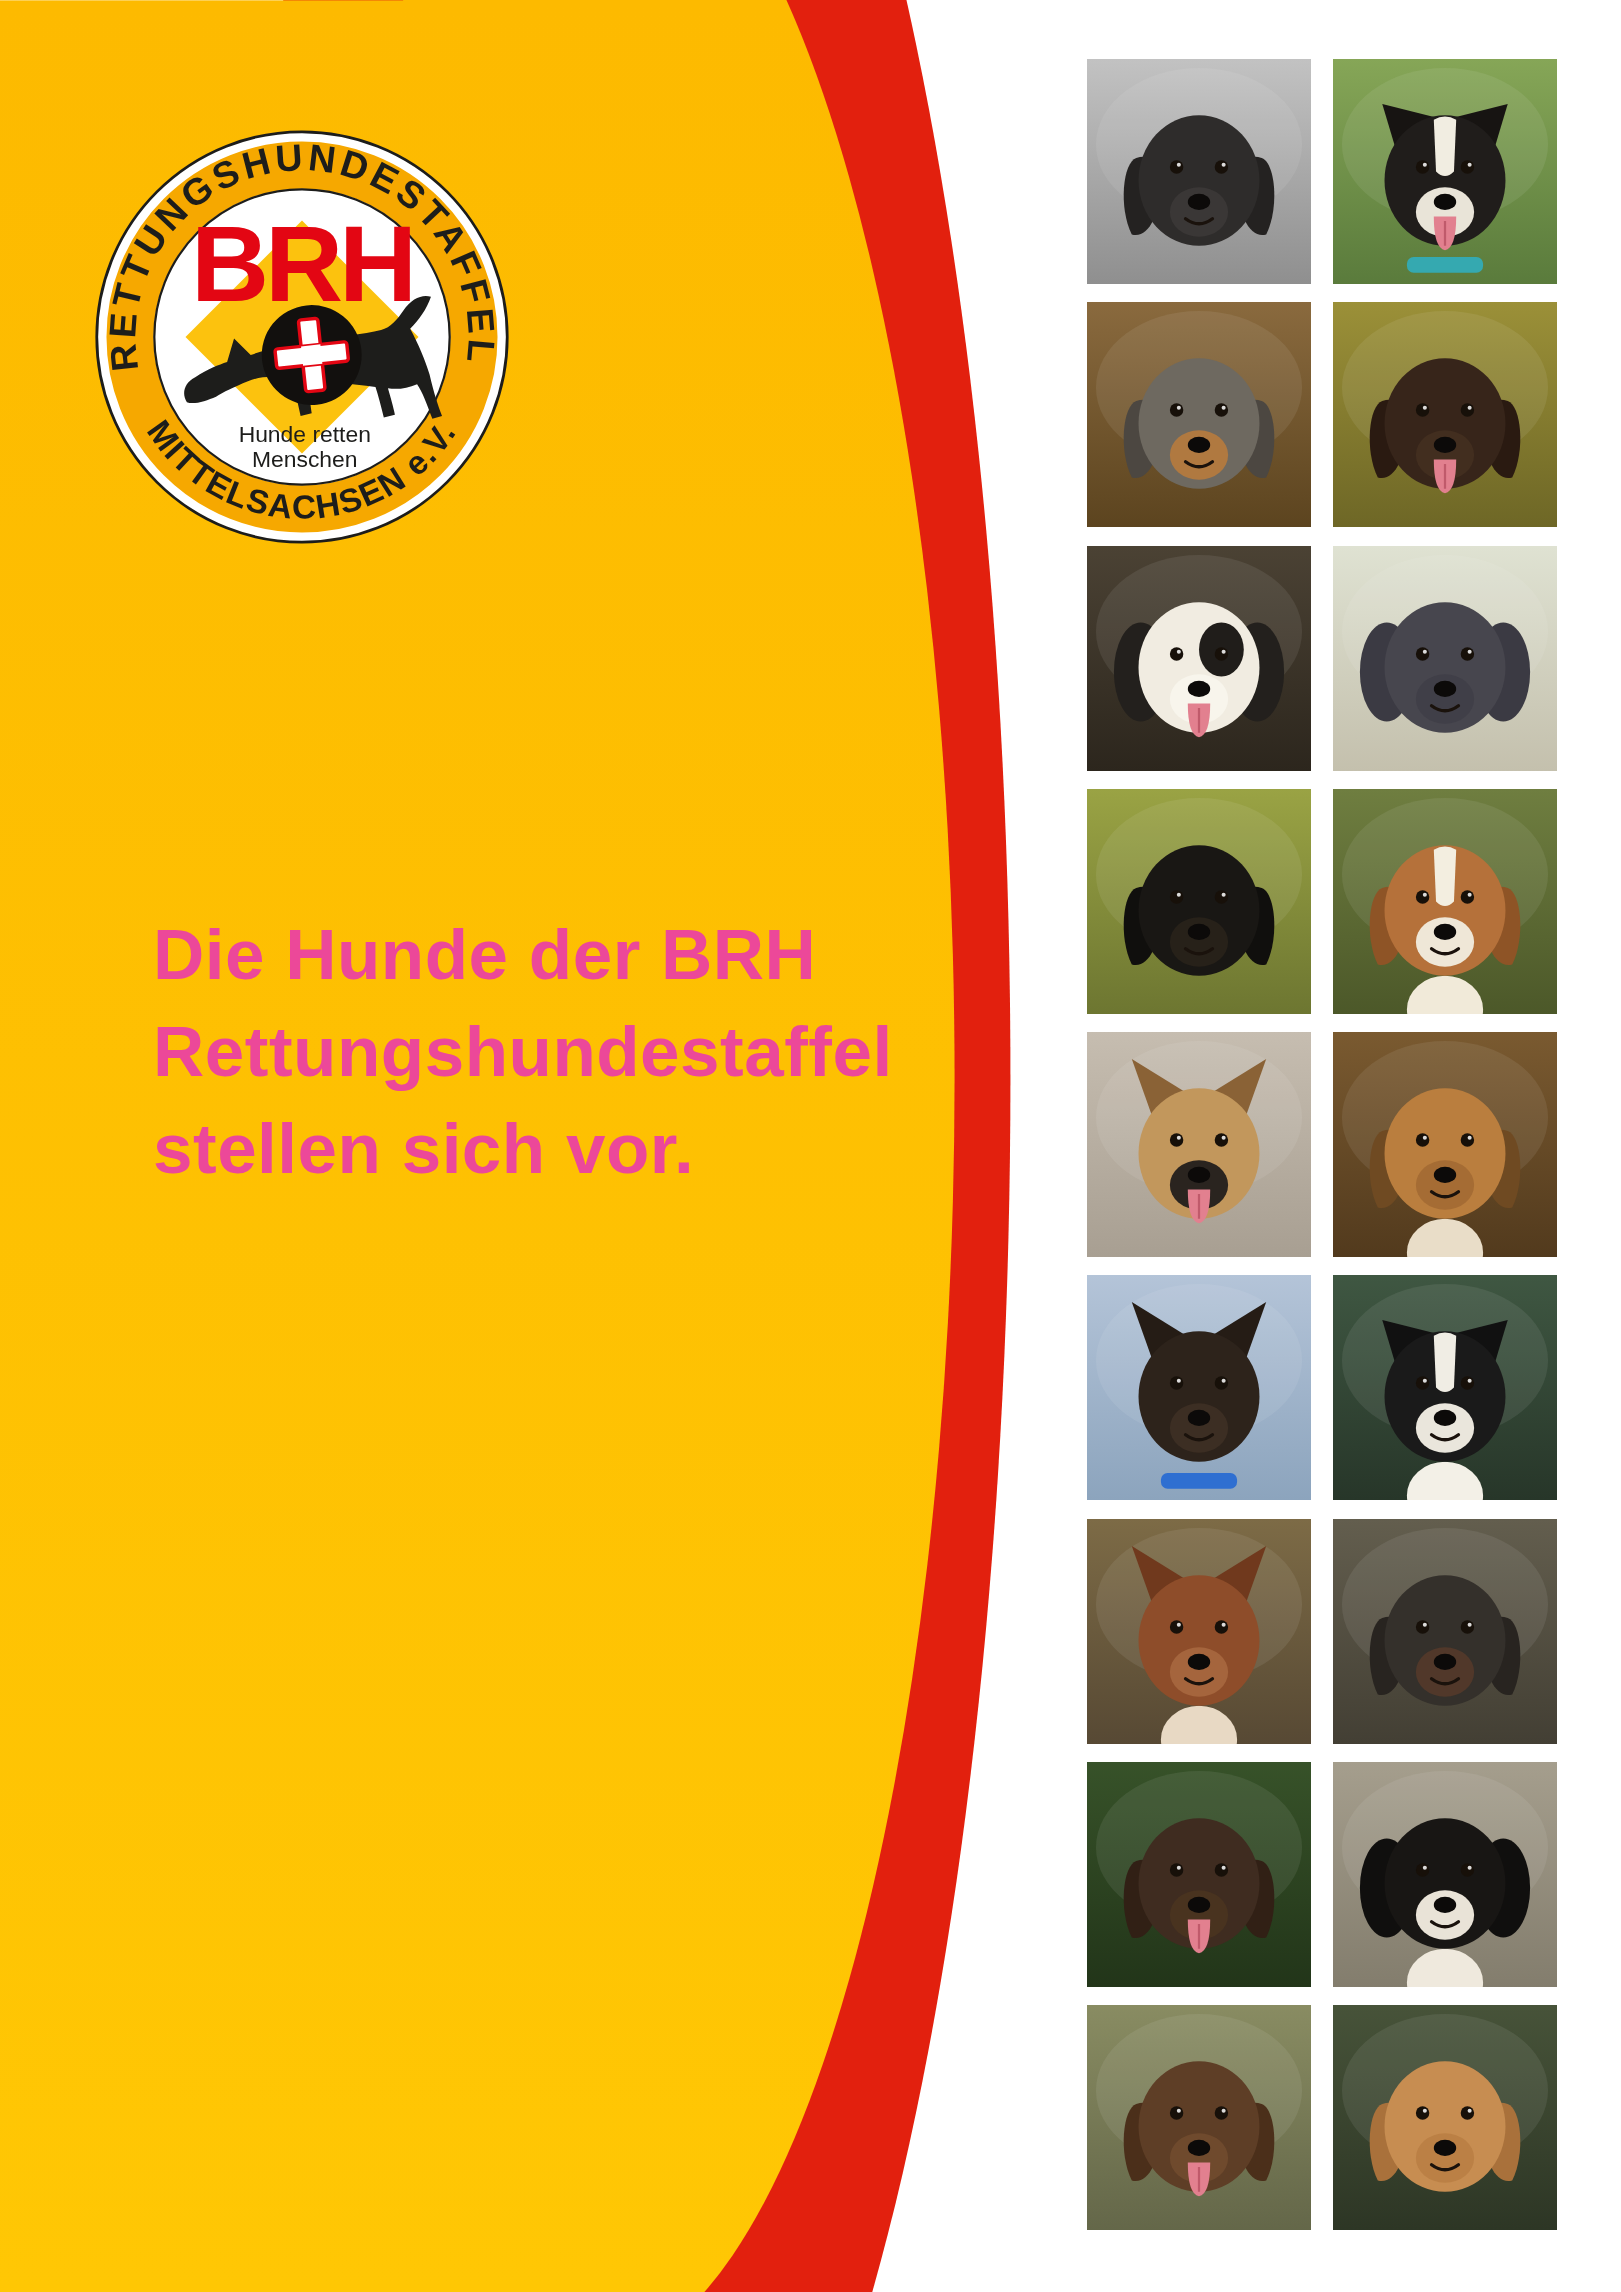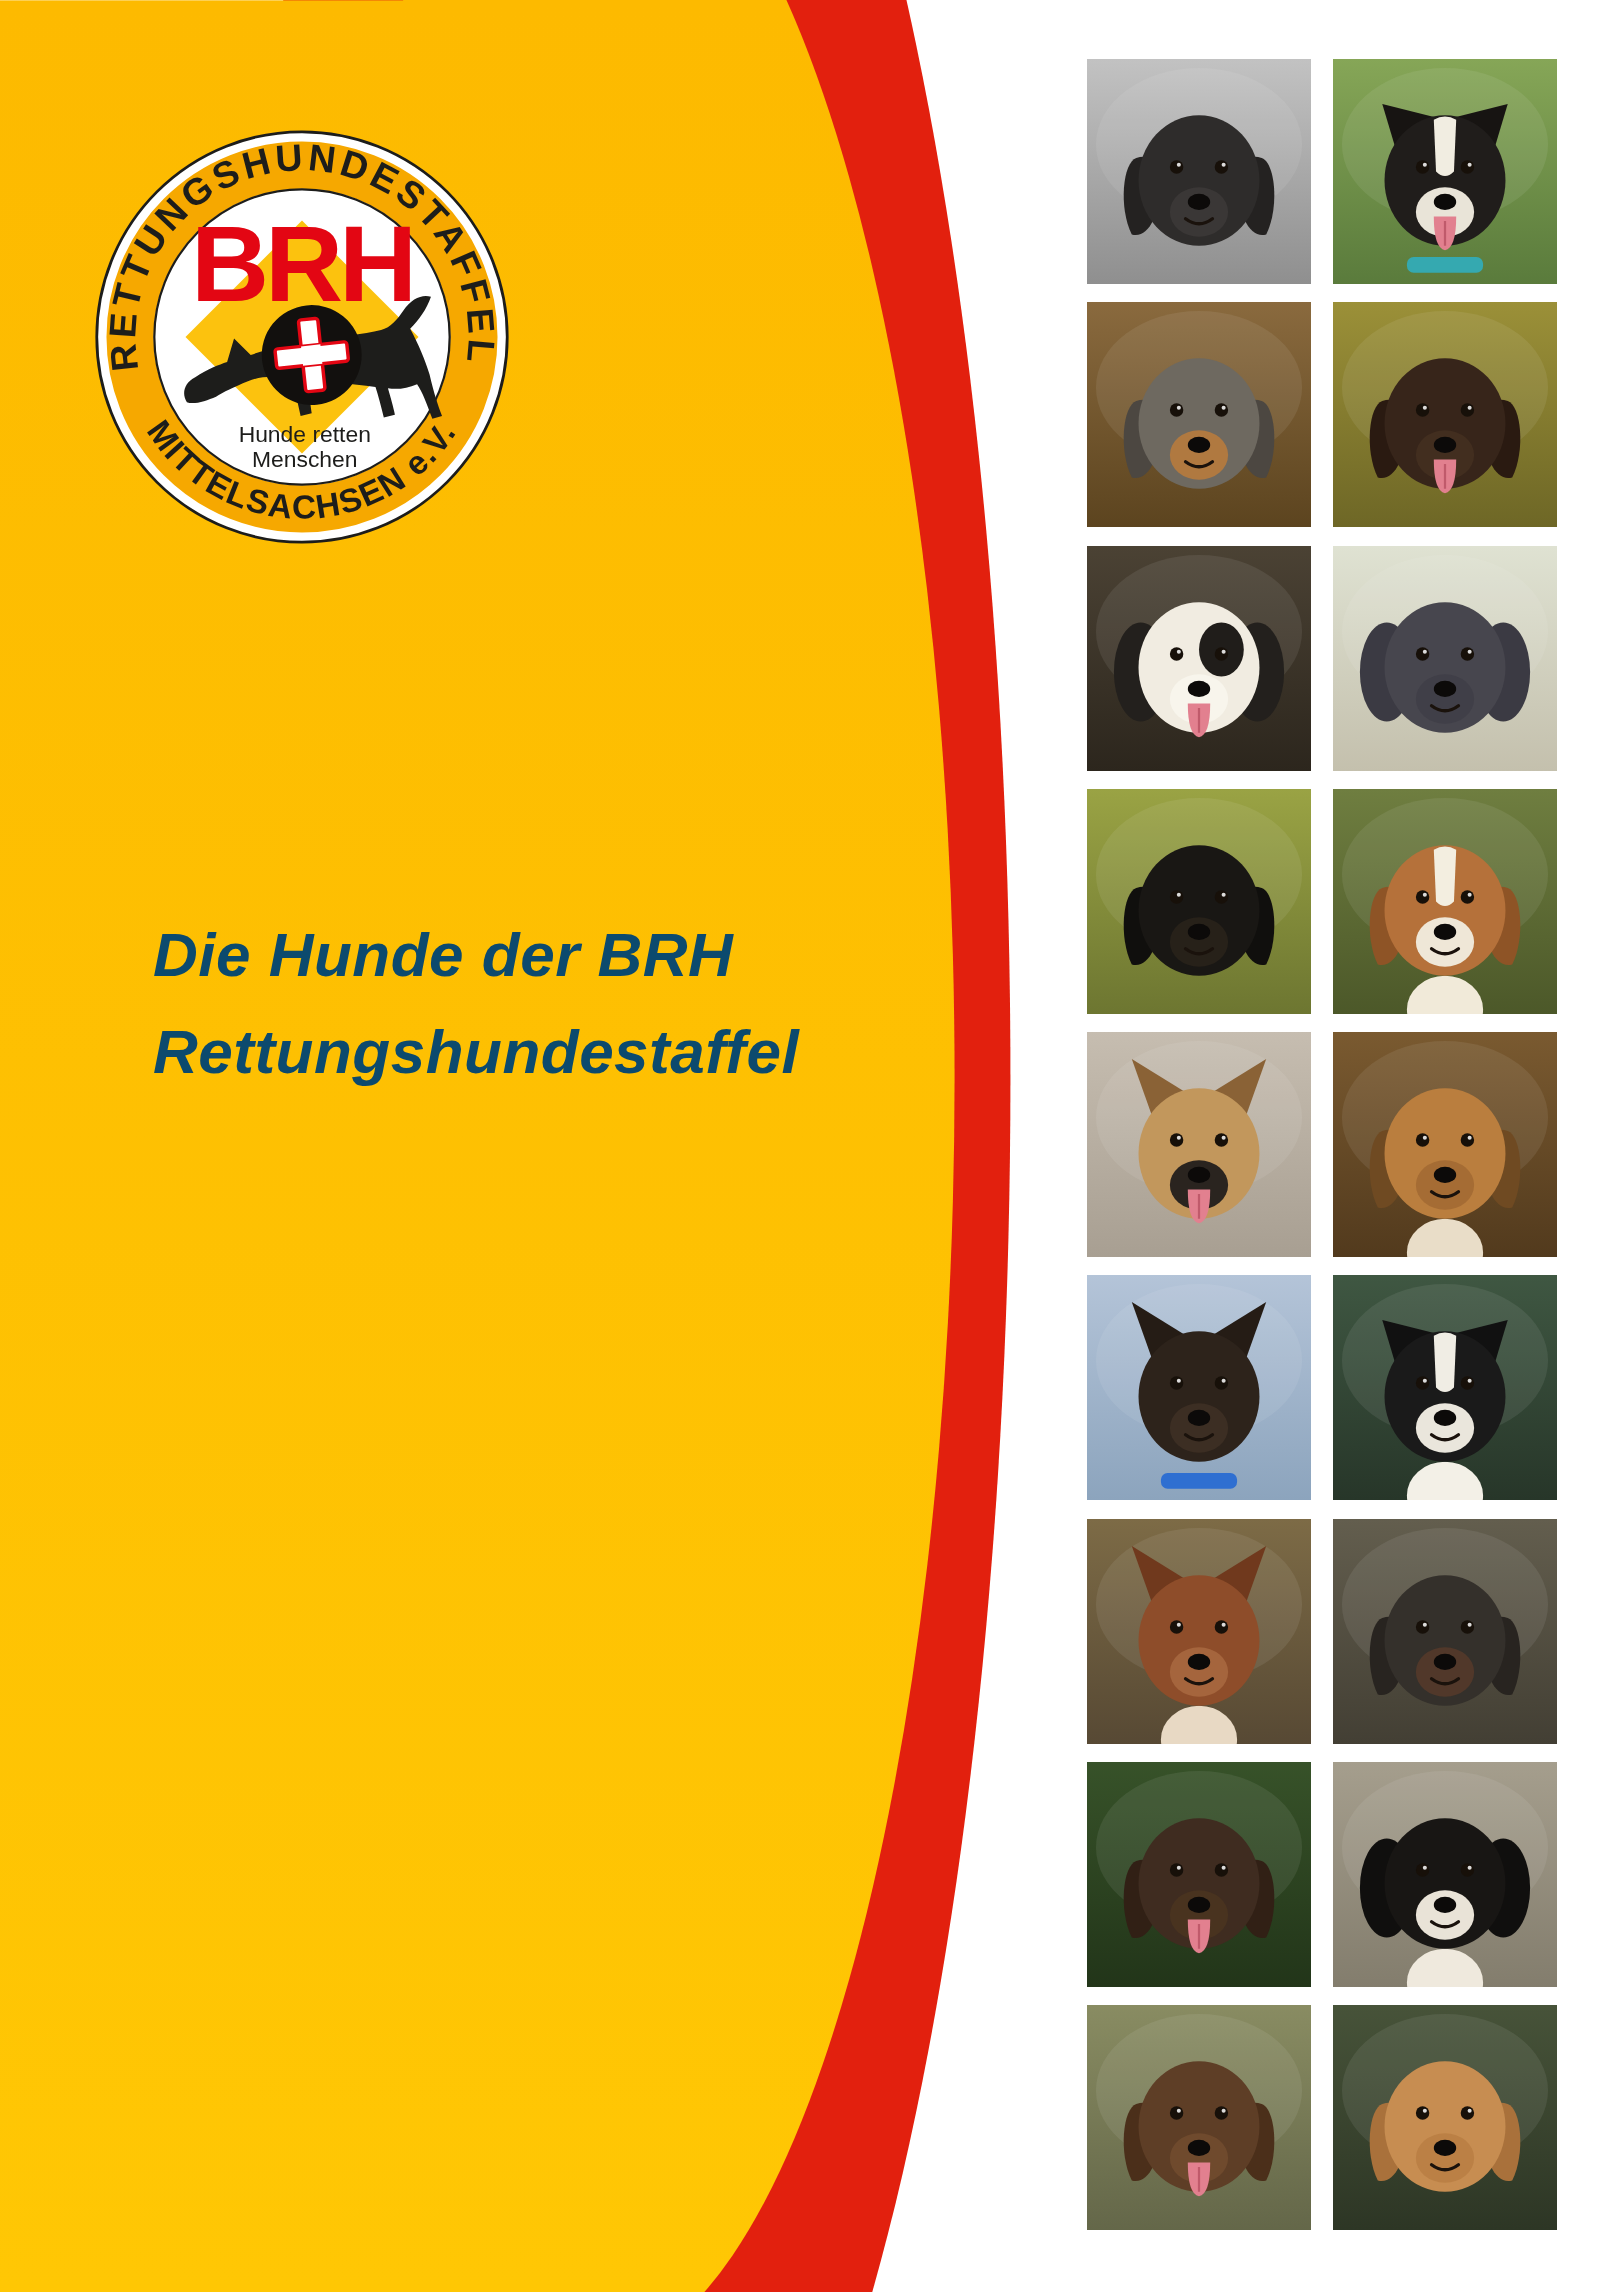--- a/index.html
+++ b/index.html
@@ -5,23 +5,22 @@
   html,body{margin:0;padding:0;background:#e8e8e8;}
   .page{
     position:relative;width:1621px;height:2293px;background:#ffffff;
     overflow:hidden;font-family:"Liberation Sans",sans-serif;
   }
   .bg-svg{position:absolute;left:0;top:0;width:1621px;height:2293px;}
   .logo{position:absolute;left:94px;top:129px;width:416px;height:416px;}
   .logo svg{width:100%;height:100%;display:block;}
   .title-block{
     position:absolute;left:153px;top:906px;width:823px;
-    font-size:62px;font-weight:700;line-height:97px;color:#0c4a6e;
+    font-size:71px;font-weight:700;line-height:97px;color:#ec4899;
     letter-spacing:0.5px;
-    font-style:italic;
   }
   .photo-grid{
     position:absolute;left:1087px;top:59px;
     display:grid;grid-template-columns:224px 224px;
     column-gap:21.6px;row-gap:18.3px;
   }
   .photo{width:224px;height:225px;margin:0;padding:0;overflow:hidden;}
   .photo svg{width:100%;height:100%;display:block;}
 </style>
 </head>
@@ -96,20 +95,21 @@
       </g>
 
       <text x="152" y="226" text-anchor="middle" font-size="16.5" fill="#1d1d1b" font-family="Liberation Sans, sans-serif">Hunde retten</text>
       <text x="152" y="244" text-anchor="middle" font-size="16.5" fill="#1d1d1b" font-family="Liberation Sans, sans-serif">Menschen</text>
     </svg>
   </div>
 
   <div class="title-block">
     <div>Die Hunde der BRH</div>
     <div>Rettungshundestaffel</div>
+    <div>stellen sich vor.</div>
   </div>
 
   <div class="photo-grid">
       <figure class="photo" aria-label="black-and-white photo of a curly-coated black retriever">
         <svg viewBox="0 0 100 100" xmlns="http://www.w3.org/2000/svg" preserveAspectRatio="none">
           <defs>
             <linearGradient id="bg0" x1="0" y1="0" x2="0" y2="1">
         <stop offset="0" stop-color="#c2c2c2"></stop>
               <stop offset="1" stop-color="#8f8f8f"></stop>
             </linearGradient>

